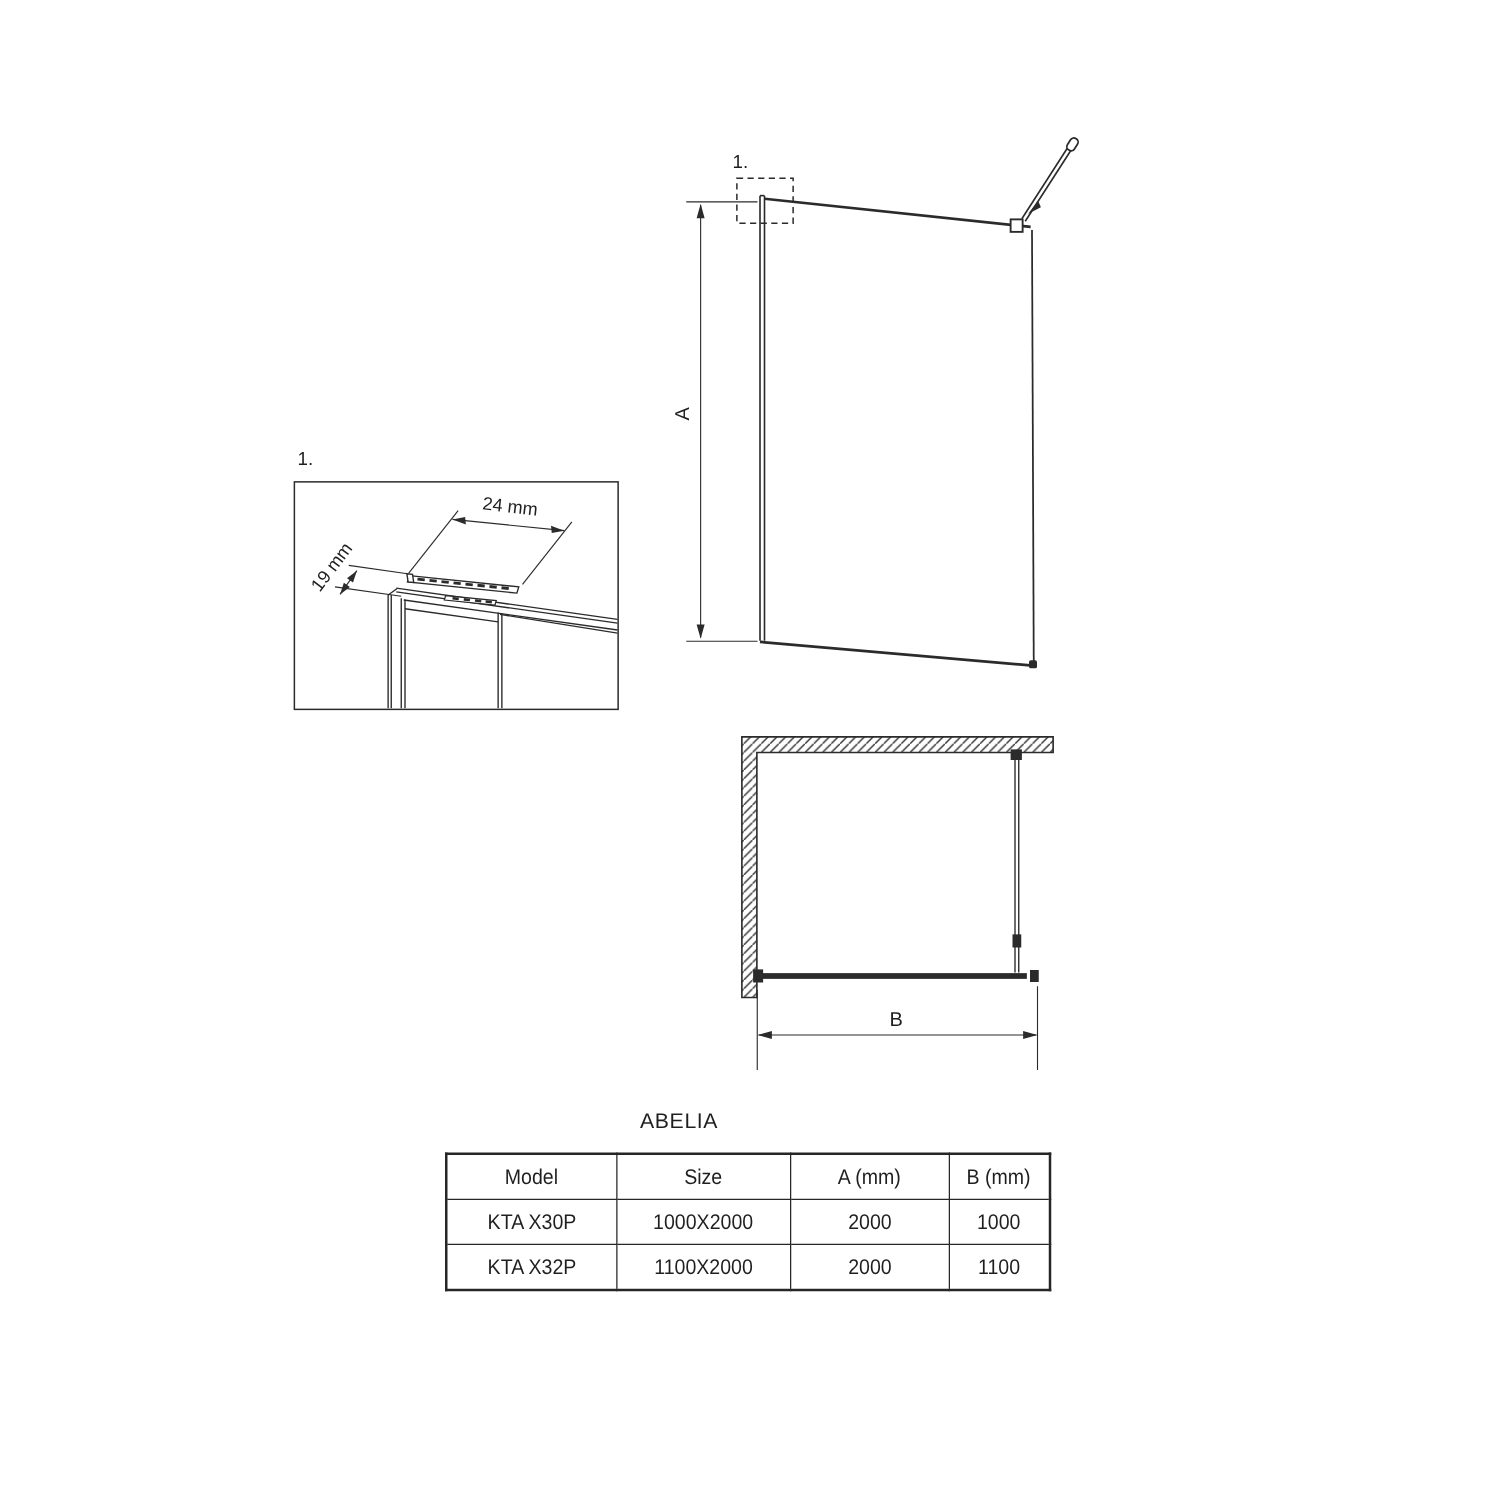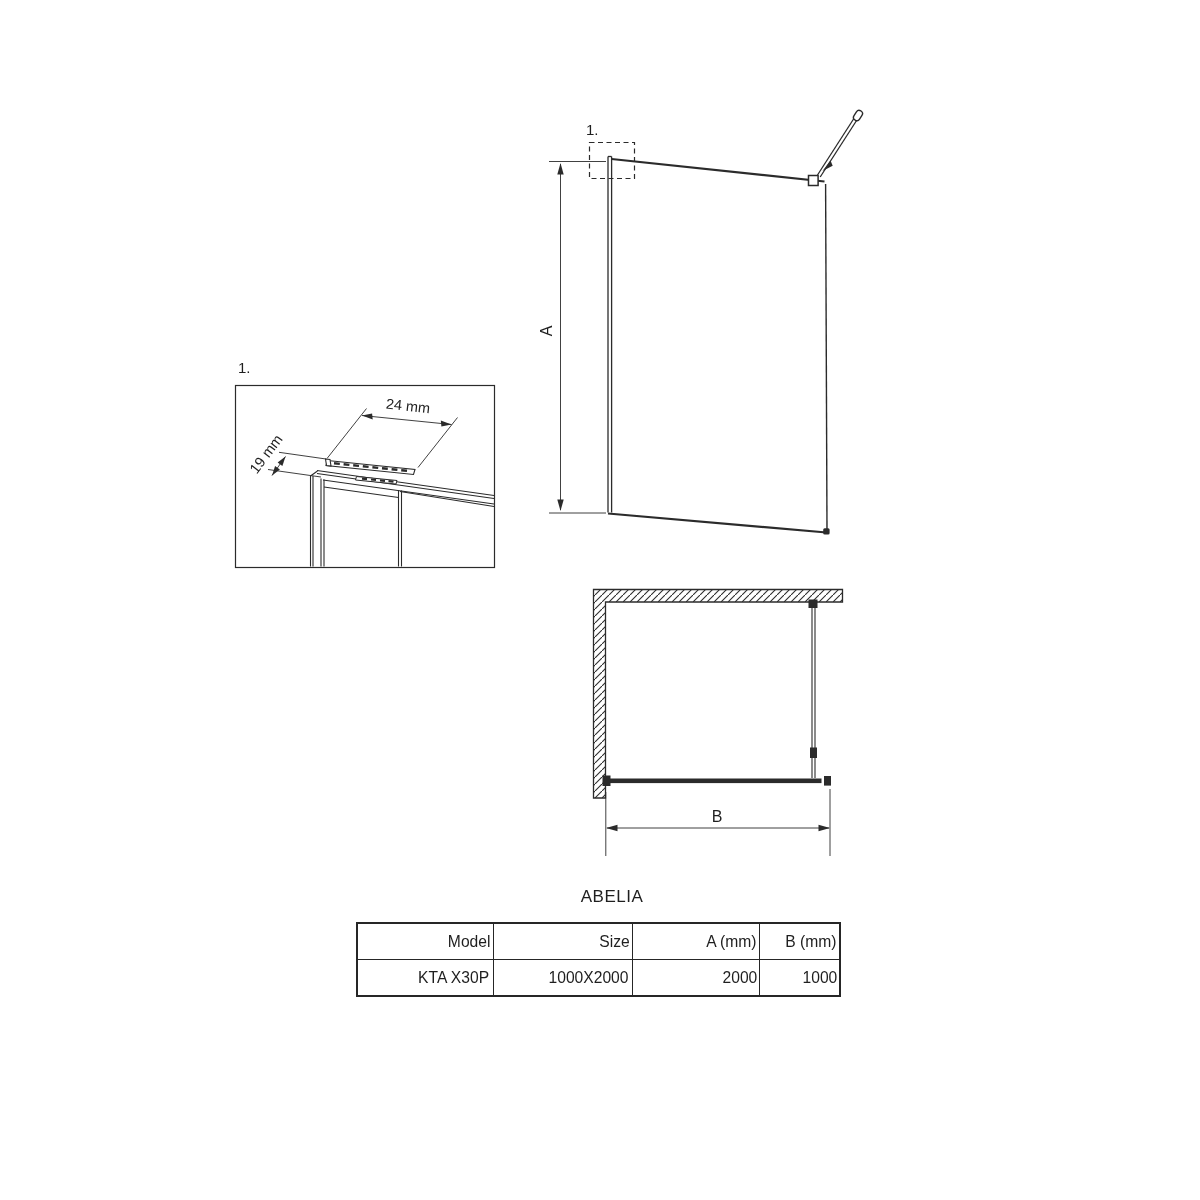--- a/index.html
+++ b/index.html
@@ -5,24 +5,24 @@
   html,body{margin:0;padding:0;background:#fff;}
   body{width:1200px;height:1200px;font-family:"Liberation Sans",sans-serif;color:#1f1f1f;}
   .canvas{position:relative;width:1200px;height:1200px;background:#fff;overflow:hidden;}
   .canvas svg{position:absolute;left:0;top:0;}
   .lbl{position:absolute;font-size:15px;color:#1f1f1f;white-space:nowrap;}
   .lbl-marker{font-size:15px;}
   .lbl-a{left:538px;top:320px;width:22px;height:22px;font-size:16px;text-align:center;transform:rotate(-90deg);}
   .lbl-b{left:703px;top:808px;width:28px;font-size:16px;text-align:center;}
   .lbl-24{left:377px;top:398px;width:62px;text-align:center;font-size:14.5px;transform:rotate(6.5deg);}
   .lbl-19{left:234px;top:446px;width:64px;text-align:center;font-size:14.5px;transform:rotate(-53deg);}
-  .table-title{position:absolute;left:512px;top:887px;width:200px;text-align:center;font-size:17px;letter-spacing:.5px;}
+  .table-title{position:absolute;left:512px;top:887px;width:200px;text-align:left;font-size:17px;letter-spacing:.5px;}
   .spec-table{position:absolute;left:356px;top:922px;width:483px;border-collapse:collapse;table-layout:fixed;
               border:2.2px solid #262626;}
-  .spec-table th,.spec-table td{border:1.6px solid #262626;height:35px;text-align:right;vertical-align:middle;
+  .spec-table th,.spec-table td{border:1.6px solid #262626;height:35px;text-align:center;vertical-align:middle;
               font-weight:400;font-size:17px;padding:0;}
   .cnd{display:inline-block;transform:scaleX(.92);transform-origin:center;white-space:nowrap;}
 </style>
 </head>
 <body>
 
 <div class="canvas">
 
   <svg width="1200" height="1200" viewBox="0 0 1200 1200">
     <defs>
@@ -166,16 +166,22 @@
         <th><span class="cnd">B (mm)</span></th>
       </tr>
     </thead>
     <tbody>
       <tr>
         <td><span class="cnd">KTA X30P</span></td>
         <td><span class="cnd">1000X2000</span></td>
         <td><span class="cnd">2000</span></td>
         <td><span class="cnd">1000</span></td>
       </tr>
+      <tr>
+        <td><span class="cnd">KTA X32P</span></td>
+        <td><span class="cnd">1100X2000</span></td>
+        <td><span class="cnd">2000</span></td>
+        <td><span class="cnd">1100</span></td>
+      </tr>
     </tbody>
   </table>
 
 </div>
 
 </body></html>

